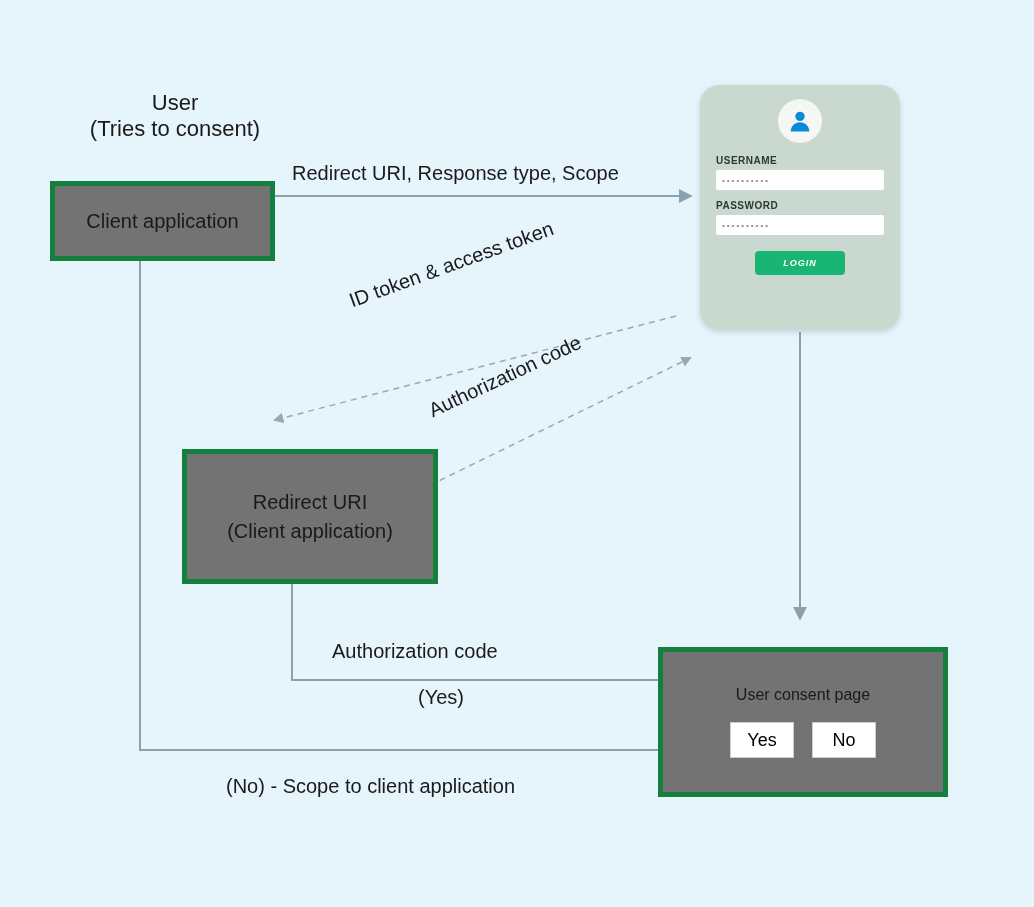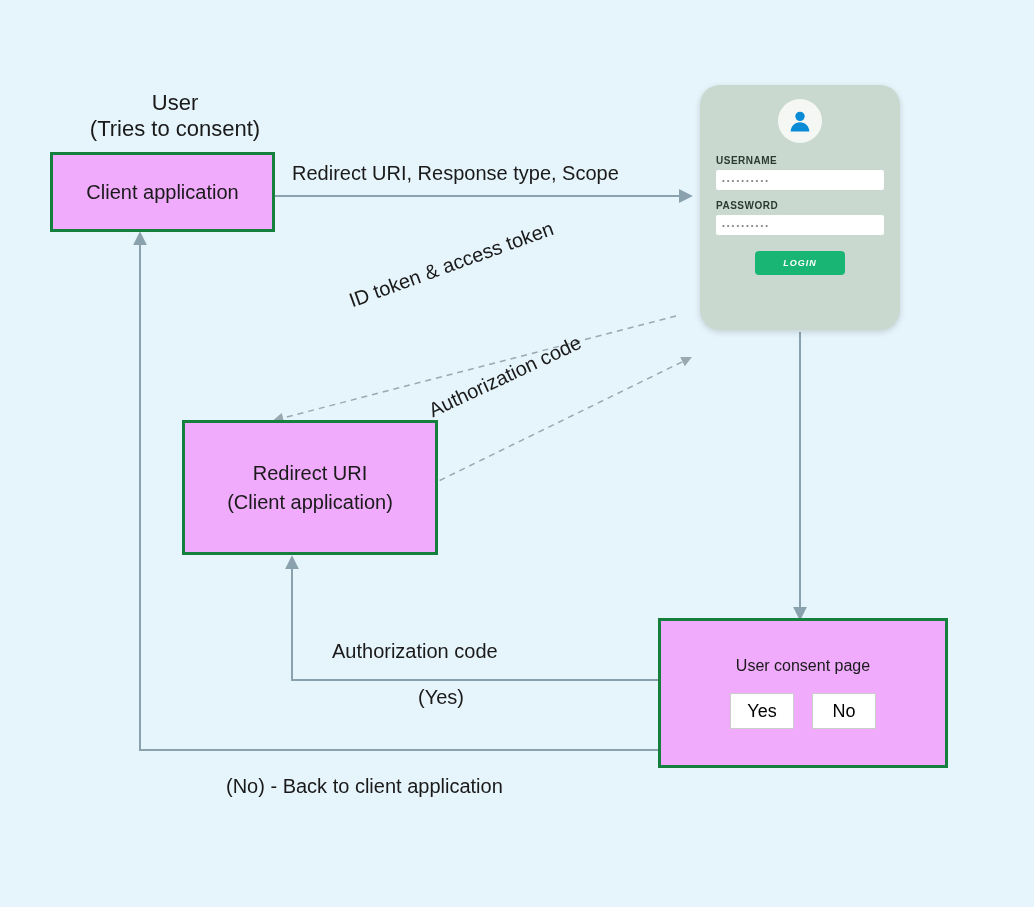--- a/index.html
+++ b/index.html
@@ -9,29 +9,30 @@
     background: #e6f4fb;
     font-family: -apple-system, BlinkMacSystemFont, "Segoe UI", Arial, sans-serif;
     position: relative;
     color: #1a1a1a;
   }
   .canvas { position: relative; width: 100%; height: 100%; padding-left: 20px; }
 
   
   .node-box {
     position: absolute;
-    background: #f0abfc;
-    border: 3px solid #15803d;
+    background: #737373;
+    border: 5px solid #15803d;
     display: flex;
     flex-direction: column;
     align-items: center;
     justify-content: center;
     text-align: center;
     font-size: 20px;
     color: #1a1a1a;
+    margin-top: 29px;
   }
 
   
   .user-label {
     position: absolute;
     text-align: center;
     font-size: 22px;
     color: #1a1a1a;
   }
 
@@ -194,15 +195,15 @@
 
   <div class="flow-label" style="left:292px; top:162px;">Redirect URI, Response type, Scope</div>
 
   <div class="flow-label" style="left:350px; top:290px; transform:rotate(-20deg); transform-origin:left center;">ID token &amp; access token</div>
 
   <div class="flow-label" style="left:430px; top:400px; transform:rotate(-25deg); transform-origin:left center;">Authorization code</div>
 
   <div class="flow-label" style="left:332px; top:640px;">Authorization code</div>
   <div class="flow-label" style="left:418px; top:686px;">(Yes)</div>
 
-  <div class="flow-label" style="left:226px; top:775px;">(No) - Back to client application</div>
+  <div class="flow-label" style="left:226px; top:775px;">(No) - Scope to client application</div>
 
 </div>
 
 </body></html>

